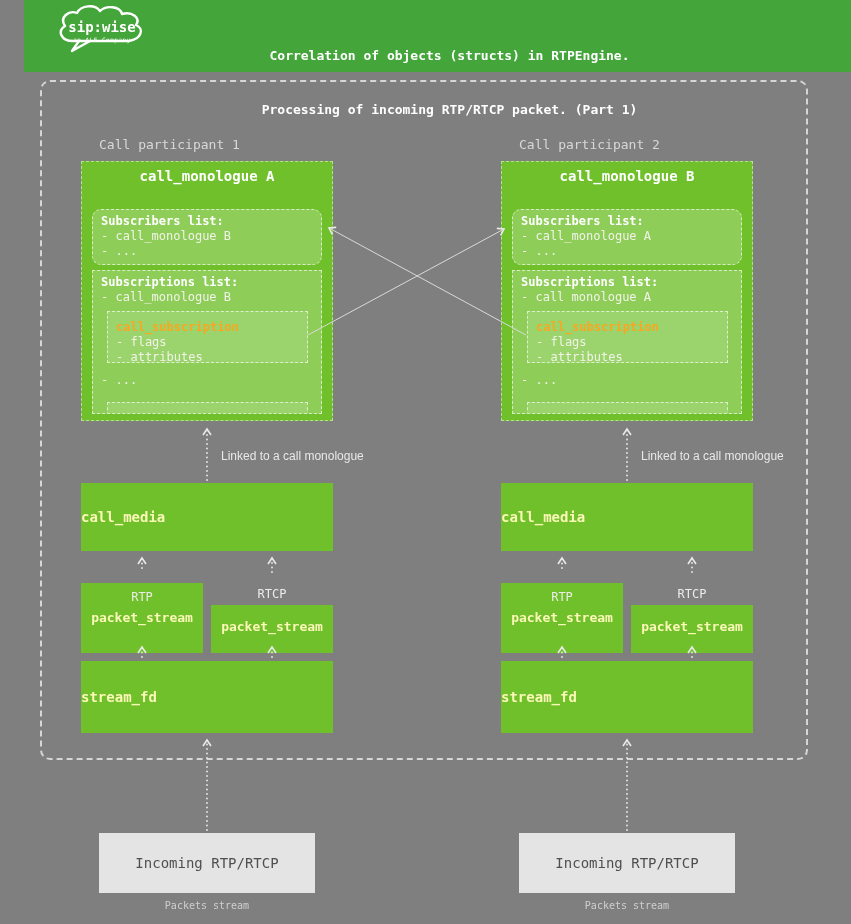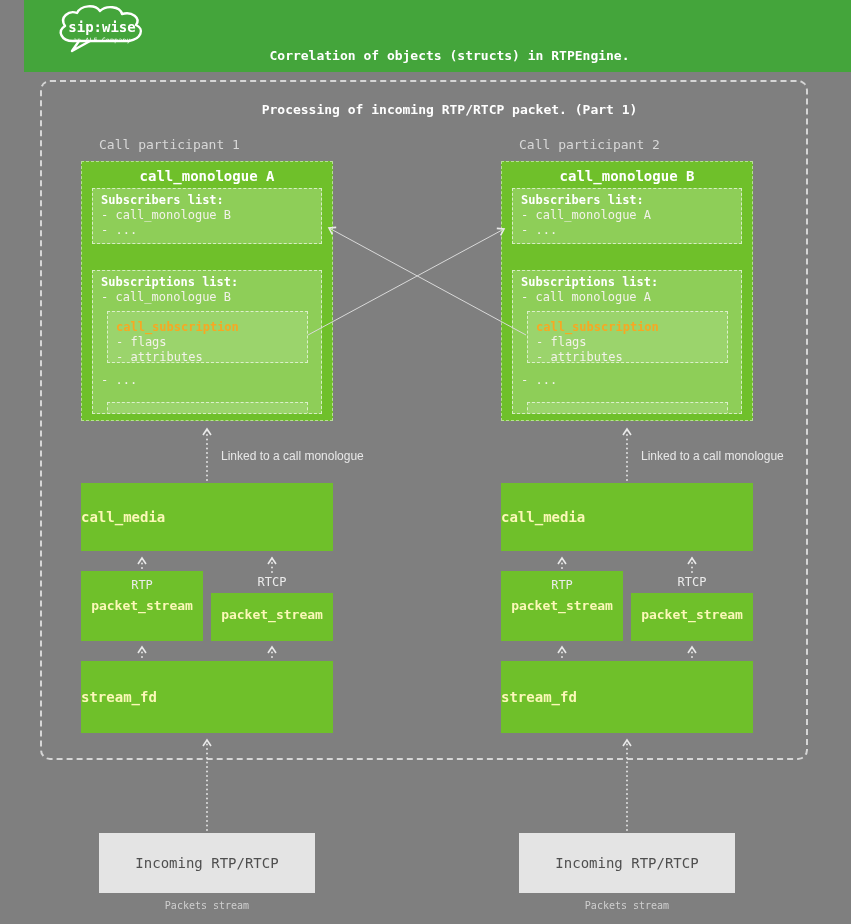--- a/index.html
+++ b/index.html
@@ -27,36 +27,36 @@
   .col2{left:501px;}
 
   .participant-label{position:absolute;top:137px;left:18px;font-size:13px;color:#d8d8d8;}
 
   .monologue{position:absolute;top:161px;left:0;width:252px;height:260px;
              background:#6fc02a;border:1px dashed rgba(255,255,255,.5);box-sizing:border-box;}
   .monologue-title{margin-top:6px;text-align:center;color:#fff;font-weight:bold;font-size:14px;}
   .subbox{position:absolute;left:10px;width:230px;background:rgba(255,255,255,.22);
           border:1px dashed rgba(255,255,255,.65);box-sizing:border-box;
           padding:4px 8px;font-size:12px;line-height:15px;color:#f2f2e9;}
-  .subscribers{top:26px;height:56px;}
+  .subscribers{top:47px;height:56px;border-radius:9px;}
   .subscriptions{top:108px;height:144px;overflow:hidden;}
   .bt{font-weight:bold;color:#ffffff;}
   .subscription{margin:6px 5px 0 6px;height:52px;border:1px dashed rgba(255,255,255,.65);
                 background:rgba(255,255,255,.12);padding:8px 8px;box-sizing:border-box;}
   .ot{color:#f7a823;font-weight:bold;}
   .more-line{margin-top:10px;}
   .partial{margin:14px 5px 0 6px;height:22px;border:1px dashed rgba(255,255,255,.65);
            background:rgba(255,255,255,.12);}
 
   .node{position:absolute;background:#6fc02a;color:#fcf8b8;font-weight:bold;font-size:14px;
         display:flex;align-items:center;}
   .call-media{top:483px;left:0;width:252px;height:68px;}
   .stream-fd{top:661px;left:0;width:252px;height:72px;}
 
-  .pstream{position:absolute;background:#6fc02a;}
+  .pstream{position:absolute;background:#6fc02a;margin-top:12px;}
   .ps1{left:0;top:571px;width:122px;height:70px;}
   .ps2{left:130px;top:593px;width:122px;height:48px;}
   .proto{position:absolute;left:0;right:0;text-align:center;font-size:12px;color:#ececec;}
   .proto-in{top:7px;}
   .proto-out{top:-18px;}
   .pname{position:absolute;left:0;right:0;text-align:center;font-weight:bold;
          font-size:13px;color:#fcf8b8;}
   .pname-rtp{top:27px;}
   .pname-rtcp{top:14px;}
 

